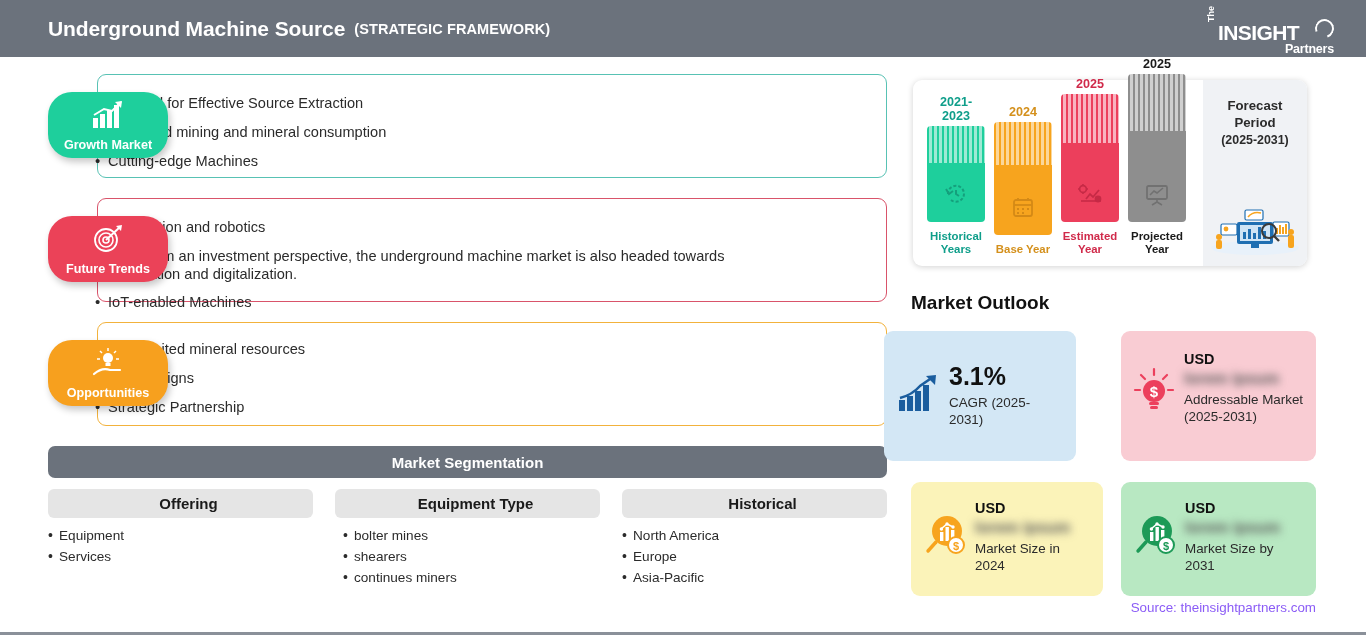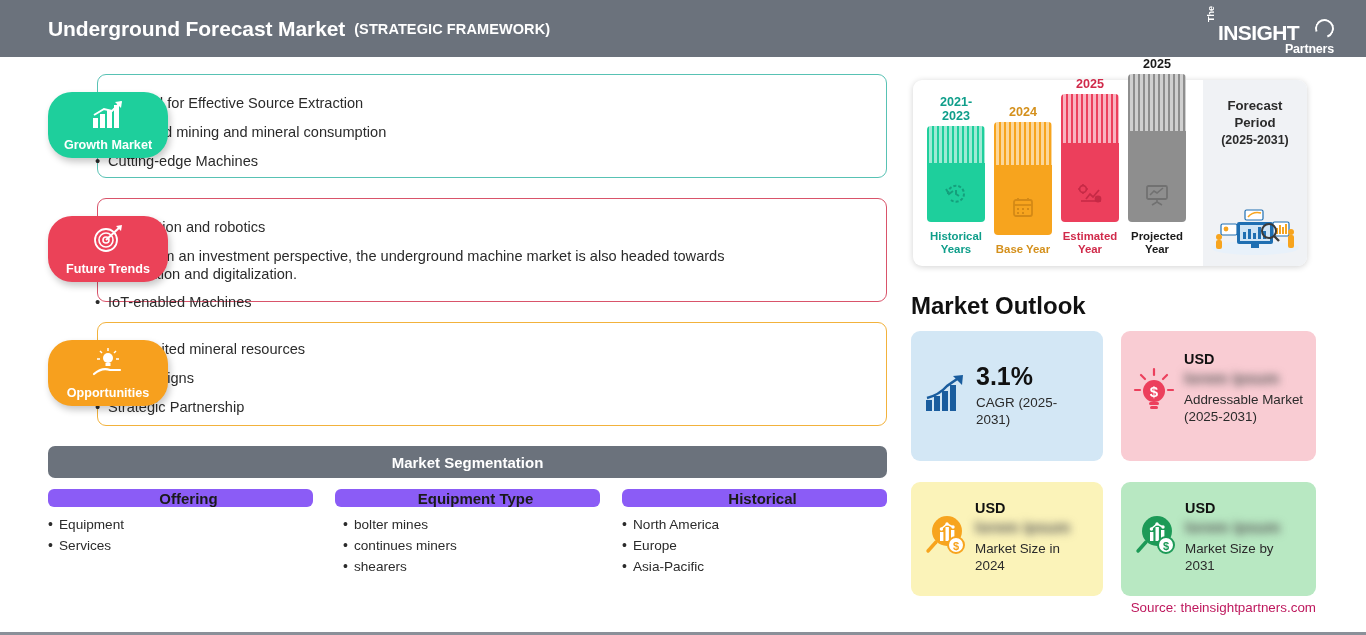--- a/index.html
+++ b/index.html
@@ -107,21 +107,21 @@
   
   .seg-header {
     position: absolute; left: 48px; top: 446px;
     width: 839px; height: 32px;
     background: #6b727c; border-radius: 7px;
     display: flex; align-items: center; justify-content: center;
     color: #ffffff; font-size: 15px; font-weight: bold;
   }
   .seg-col { position: absolute; top: 489px; }
   .seg-col-head {
-    height: 18px; background: #8b5cf6; border-radius: 6px;
+    height: 29px; background: #e5e5e5; border-radius: 6px;
     display: flex; align-items: center; justify-content: center;
     font-size: 15px; font-weight: bold; color: #1a1a1a; padding-left: 16px;
   }
   .seg-list { margin-top: 10px; }
   .seg-list li {
     list-style: none; position: relative; padding-left: 11px;
     font-size: 13.6px; color: #2b2b2b; margin-bottom: 6px;
   }
   .seg-list li:before {
     content: "•"; position: absolute; left: 0; top: -1px; font-size: 14px;
@@ -172,51 +172,51 @@
   .fc-title {
     margin-top: 18px; font-size: 13.2px; font-weight: bold;
     color: #2b2b2b; line-height: 1.25;
   }
   .fc-range { font-size: 12.4px; font-weight: bold; color: #2b2b2b; margin-top: 2px; }
   .fc-illus { position: absolute; left: 4px; bottom: 6px; }
 
   
   .outlook-title {
     position: absolute; left: 911px; top: 292px;
-    font-size: 24px; font-weight: bold; color: #111111;
+    font-size: 19px; font-weight: bold; color: #111111;
   }
   .ocard {
     position: absolute; border-radius: 9px;
     padding: 12px 12px 12px 12px;
   }
-  #ocard-cagr { left: 911px; top: 331px; width: 192px; height: 130px; background: #d3e7f5; }
+  #ocard-cagr { left: 884px; top: 331px; width: 192px; height: 130px; background: #d3e7f5; }
   #ocard-addr { left: 1121px; top: 331px; width: 195px; height: 130px; background: #f9ccd3; }
   #ocard-ms24 { left: 911px; top: 482px; width: 192px; height: 114px; background: #fbf3b9; }
   #ocard-ms31 { left: 1121px; top: 482px; width: 195px; height: 114px; background: #b8e8c2; }
 
   .oc-usd { font-size: 14.4px; font-weight: bold; color: #111111; }
   .oc-big { font-size: 25px; font-weight: bold; color: #111111; line-height: 1; }
   .oc-sub { font-size: 13.4px; color: #2b2b2b; line-height: 1.28; }
   .oc-blur {
     font-size: 16px; font-weight: bold; color: #585858;
     filter: blur(4.2px); line-height: 1.1; margin: 3px 0 3px 0;
     user-select: none;
   }
   .source {
     position: absolute; right: 50px; top: 600px;
-    font-size: 13.4px; color: #be185d;
+    font-size: 13.4px; color: #8b5cf6;
   }
 </style>
 </head>
 <body>
 
 <div class="page">
 
   <div class="header">
-    <span class="header-title">Underground Forecast Market</span>
+    <span class="header-title">Underground Machine Source</span>
     <span class="header-sub">(STRATEGIC FRAMEWORK)</span>
     <div class="logo">
       <span class="logo-the">The</span>
       <span class="logo-insight">INSIGHT</span>
       <span class="logo-arc"></span>
       <span class="logo-partners">Partners</span>
     </div>
   </div>
 
   <div class="insight-box" id="box-growth"></div>
@@ -289,22 +289,22 @@
     <ul class="seg-list">
       <li>Equipment</li>
       <li>Services</li>
     </ul>
   </div>
 
   <div class="seg-col" id="seg-equipment">
     <div class="seg-col-head">Equipment Type</div>
     <ul class="seg-list">
       <li>bolter mines</li>
+      <li>shearers</li>
       <li>continues miners</li>
-      <li>shearers</li>
     </ul>
   </div>
 
   <div class="seg-col" id="seg-geography">
     <div class="seg-col-head">Historical</div>
     <ul class="seg-list">
       <li>North America</li>
       <li>Europe</li>
       <li>Asia-Pacific</li>
     </ul>

